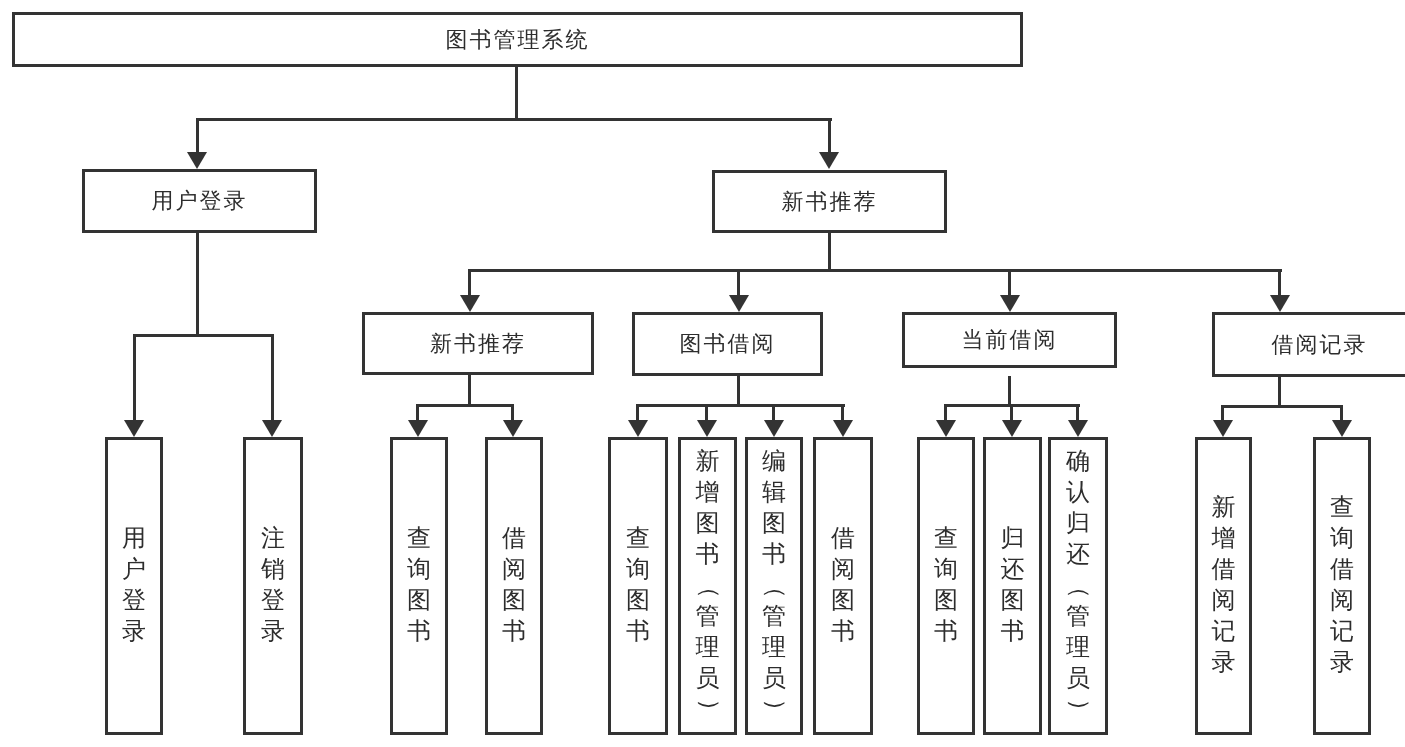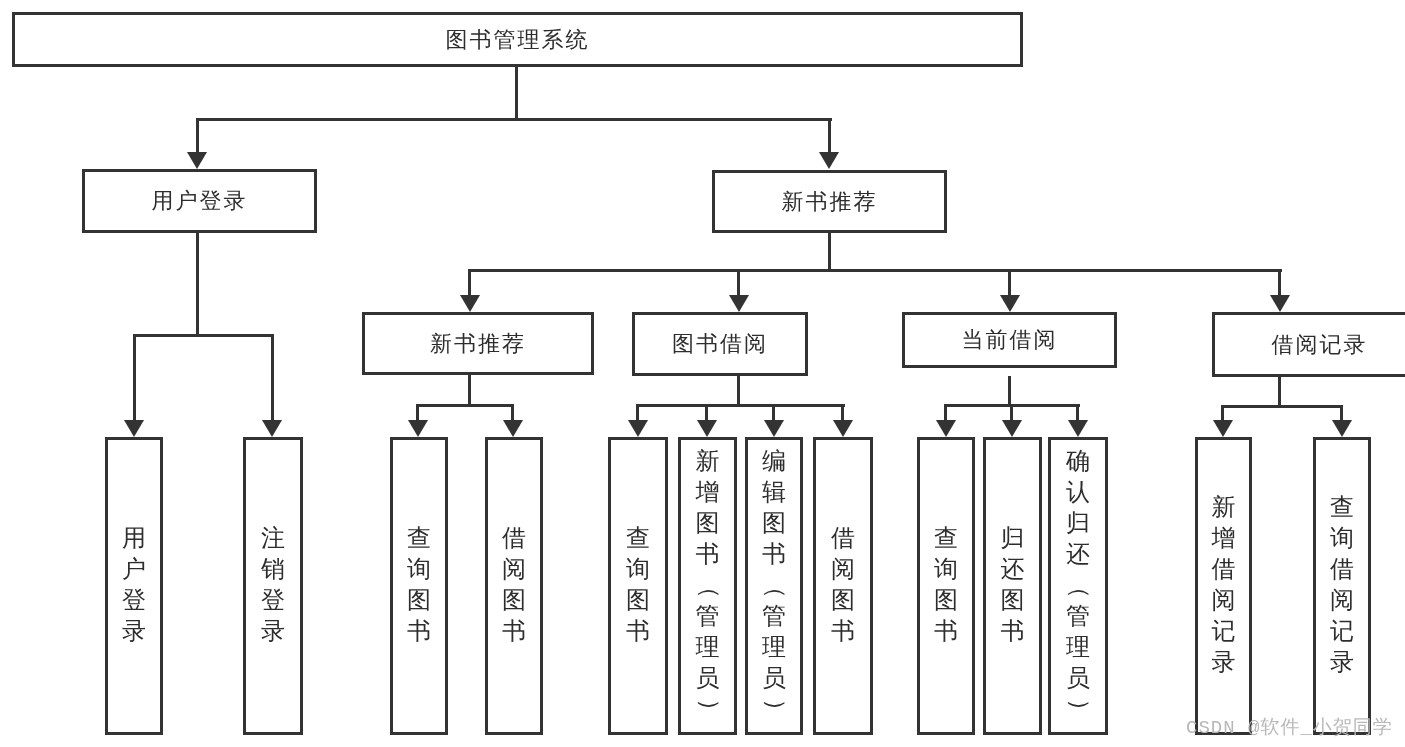--- a/index.html
+++ b/index.html
@@ -71,21 +71,21 @@
   <div class="vl" style="left:737px;top:269px;height:26px"></div>
   <div class="ah" style="left:729px;top:295px"></div>
   <div class="vl" style="left:1008px;top:269px;height:26px"></div>
   <div class="ah" style="left:1000px;top:295px"></div>
   <div class="vl" style="left:1278px;top:269px;height:26px"></div>
   <div class="ah" style="left:1270px;top:295px"></div>
 
   <div class="box h" style="left:362px;top:312px;width:232px;height:63px">
     <span>新书推荐</span>
   </div>
-  <div class="box h" style="left:632px;top:312px;width:176px;height:64px">
+  <div class="box h" style="left:632px;top:312px;width:191px;height:64px">
     <span>图书借阅</span>
   </div>
   <div class="box h" style="left:902px;top:312px;width:215px;height:56px">
     <span>当前借阅</span>
   </div>
   <div class="box h" style="left:1212px;top:312px;width:215px;height:65px">
     <span>借阅记录</span>
   </div>
 
   <div class="vl" style="left:468px;top:375px;height:31px"></div>
@@ -243,15 +243,14 @@
     <span class="vtext">
         <span class="ch">查</span>
         <span class="ch">询</span>
         <span class="ch">借</span>
         <span class="ch">阅</span>
         <span class="ch">记</span>
         <span class="ch">录</span>
       </span>
   </div>
 
-  <div class="watermark">CSDN @软件_小贺同学</div>
 
 </div>
 
 </body></html>

